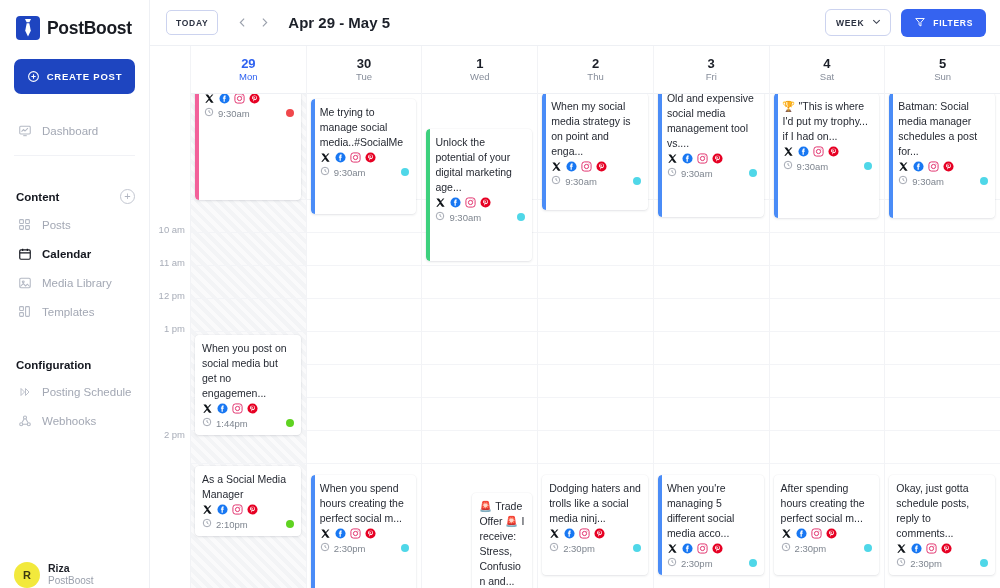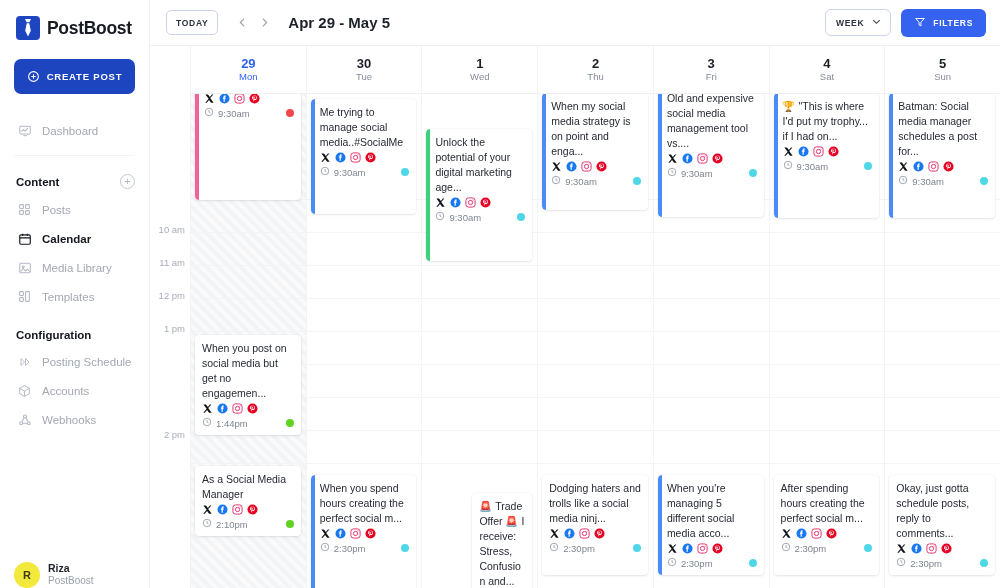--- a/index.html
+++ b/index.html
@@ -45,21 +45,21 @@
     height: 29px; padding-left: 3px;
     font-size: 11.5px; color: #a3a8b4; cursor: pointer;
     border-radius: 5px;
   }
   .nav-item .ic { width: 15px; height: 15px; display: flex; align-items: center; justify-content: center; flex: 0 0 15px; }
   .nav-item.active { color: #14171f; font-weight: 700; }
   .nav-item.active .ic svg { stroke: #14171f; }
 
   .nav-section {
     display: flex; align-items: center; justify-content: space-between;
-    margin-top: 18px; margin-bottom: 6px; padding-left: 2px;
+    margin-top: 33px; margin-bottom: 6px; padding-left: 2px;
   }
   .nav-section-title { font-size: 11.5px; font-weight: 700; color: #14171f; }
   .plus-circle {
     width: 15px; height: 15px; border-radius: 50%;
     border: 1.1px solid #c3c7d1; color: #aeb3bf;
     display: flex; align-items: center; justify-content: center;
     font-size: 11px; line-height: 1; cursor: pointer; padding-bottom: 1px;
   }
   .nav-divider { height: 1px; background: #f1f2f6; margin: 10px 0 0; }
 
@@ -270,29 +270,20 @@
 
     <div>
       <div class="nav-item">
         <span class="ic">
           <svg width="14" height="12" viewBox="0 0 24 24" fill="none" stroke="#b4b9c4" stroke-width="1.8">
             <path d="M4 5l7 7-7 7z"></path>
               <path d="M13 5l7 7-7 7z"></path>
           </svg>
         </span>
         <span>Posting Schedule</span>
-      </div>
-      <div class="nav-item">
-        <span class="ic">
-          <svg width="13" height="14" viewBox="0 0 24 24" fill="none" stroke="#b4b9c4" stroke-width="1.8">
-            <path d="M12 2l9 5v10l-9 5-9-5V7z"></path>
-              <path d="M3 7l9 5 9-5M12 12v10"></path>
-          </svg>
-        </span>
-        <span>Accounts</span>
       </div>
       <div class="nav-item">
         <span class="ic">
           <svg width="14" height="14" viewBox="0 0 24 24" fill="none" stroke="#b4b9c4" stroke-width="1.8">
             <circle cx="12" cy="6" r="2.6"></circle>
               <circle cx="5.5" cy="17.5" r="2.6"></circle>
               <circle cx="18.5" cy="17.5" r="2.6"></circle>
             <path d="M10.6 8.2L7 14.5M13.4 8.2L17 14.5M8.1 17.5h7.8"></path>
           </svg>
         </span>

